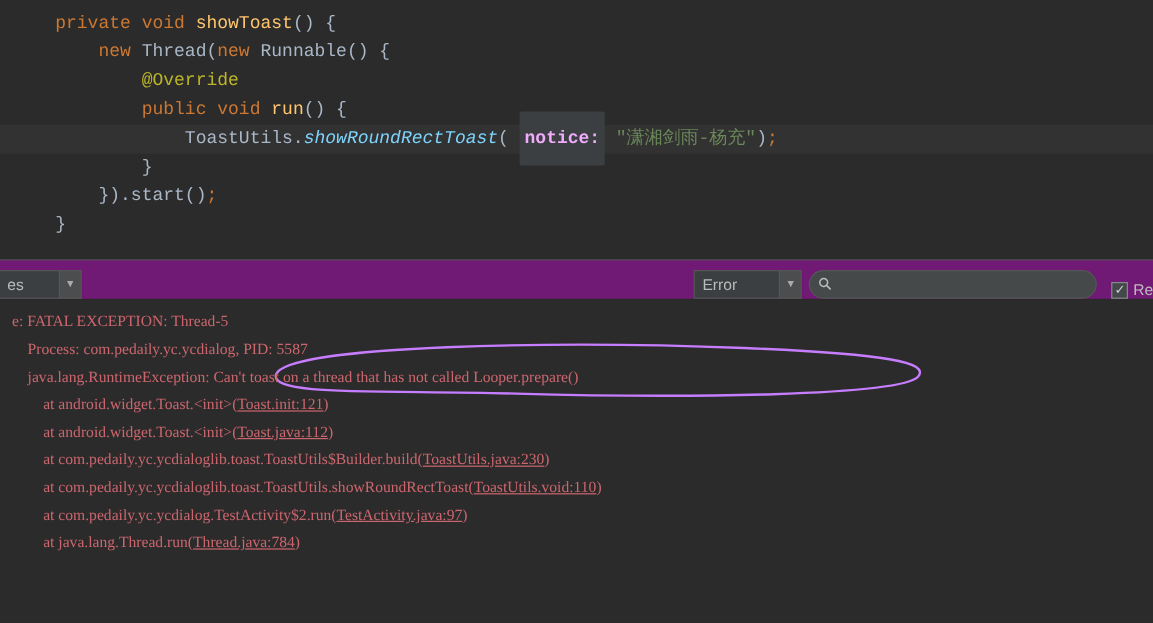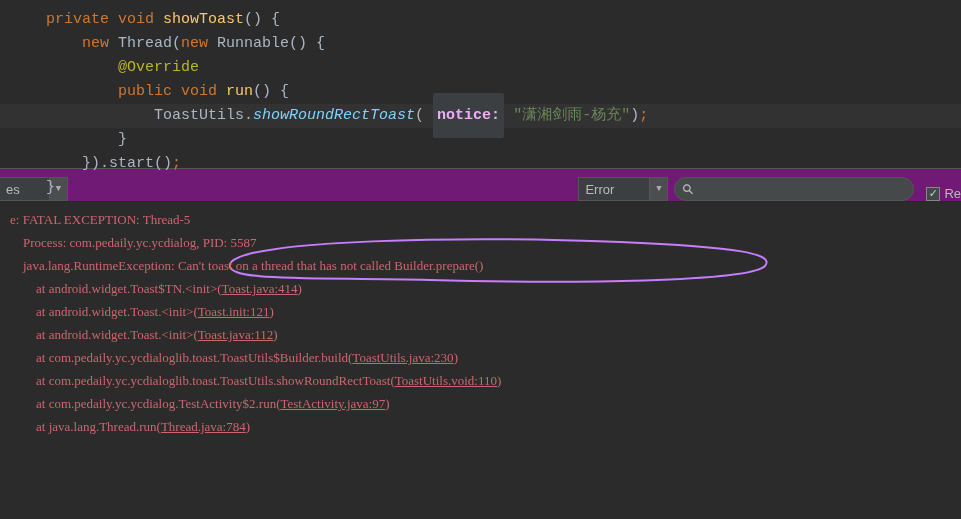--- a/index.html
+++ b/index.html
@@ -10,21 +10,21 @@
     color: #a9b7c6;
     width: 961px;
     height: 519px;
     overflow: hidden;
   }
   .editor {
     background: #2b2b2b;
     padding: 8px 0 0 0;
     line-height: 24px;
     position: relative;
-    height: 168px;
+    height: 216px;
   }
   .code-line {
     white-space: pre;
     padding-left: 10px;
     position: relative;
   }
   .line-5 {
     background: #323232;
   }
   .kw { color: #cc7832; font-weight: 500; }
@@ -150,21 +150,20 @@
     <span>Re</span>
   </div>
 </div>
 
 <div class="logcat" id="logcat">
   <svg style="position:absolute;left:220px;top:32px;width:560px;height:54px;pointer-events:none;" viewBox="0 0 560 54">
     <path d="M 10 30 C 20 5, 250 2, 400 8 C 520 13, 555 20, 545 32 C 530 48, 350 50, 210 46 C 90 43, 5 48, 10 30 Z" stroke="#c77dff" stroke-width="2" fill="none"></path>
   </svg>
 <div class="log-line log-red"><span>e: FATAL EXCEPTION: Thread-5</span></div>
     <div class="log-line log-red"><span>    Process: com.pedaily.yc.ycdialog, PID: 5587</span></div>
-    <div class="log-line log-red"><span>    java.lang.RuntimeException: Can't toast on a thread that has not called Builder.prepare()</span></div>
-    <div class="log-line log-red"><span>        at android.widget.Toast$TN.&lt;init&gt;(</span><span class="log-link">Toast.java:414</span><span>)</span></div>
+    <div class="log-line log-red"><span>    java.lang.RuntimeException: Can't toast on a thread that has not called Looper.prepare()</span></div>
     <div class="log-line log-red"><span>        at android.widget.Toast.&lt;init&gt;(</span><span class="log-link">Toast.init:121</span><span>)</span></div>
     <div class="log-line log-red"><span>        at android.widget.Toast.&lt;init&gt;(</span><span class="log-link">Toast.java:112</span><span>)</span></div>
     <div class="log-line log-red"><span>        at com.pedaily.yc.ycdialoglib.toast.ToastUtils$Builder.build(</span><span class="log-link">ToastUtils.java:230</span><span>)</span></div>
     <div class="log-line log-red"><span>        at com.pedaily.yc.ycdialoglib.toast.ToastUtils.showRoundRectToast(</span><span class="log-link">ToastUtils.void:110</span><span>)</span></div>
     <div class="log-line log-red"><span>        at com.pedaily.yc.ycdialog.TestActivity$2.run(</span><span class="log-link">TestActivity.java:97</span><span>)</span></div>
     <div class="log-line log-red"><span>        at java.lang.Thread.run(</span><span class="log-link">Thread.java:784</span><span>)</span></div>
   </div>
 
 </body></html>

